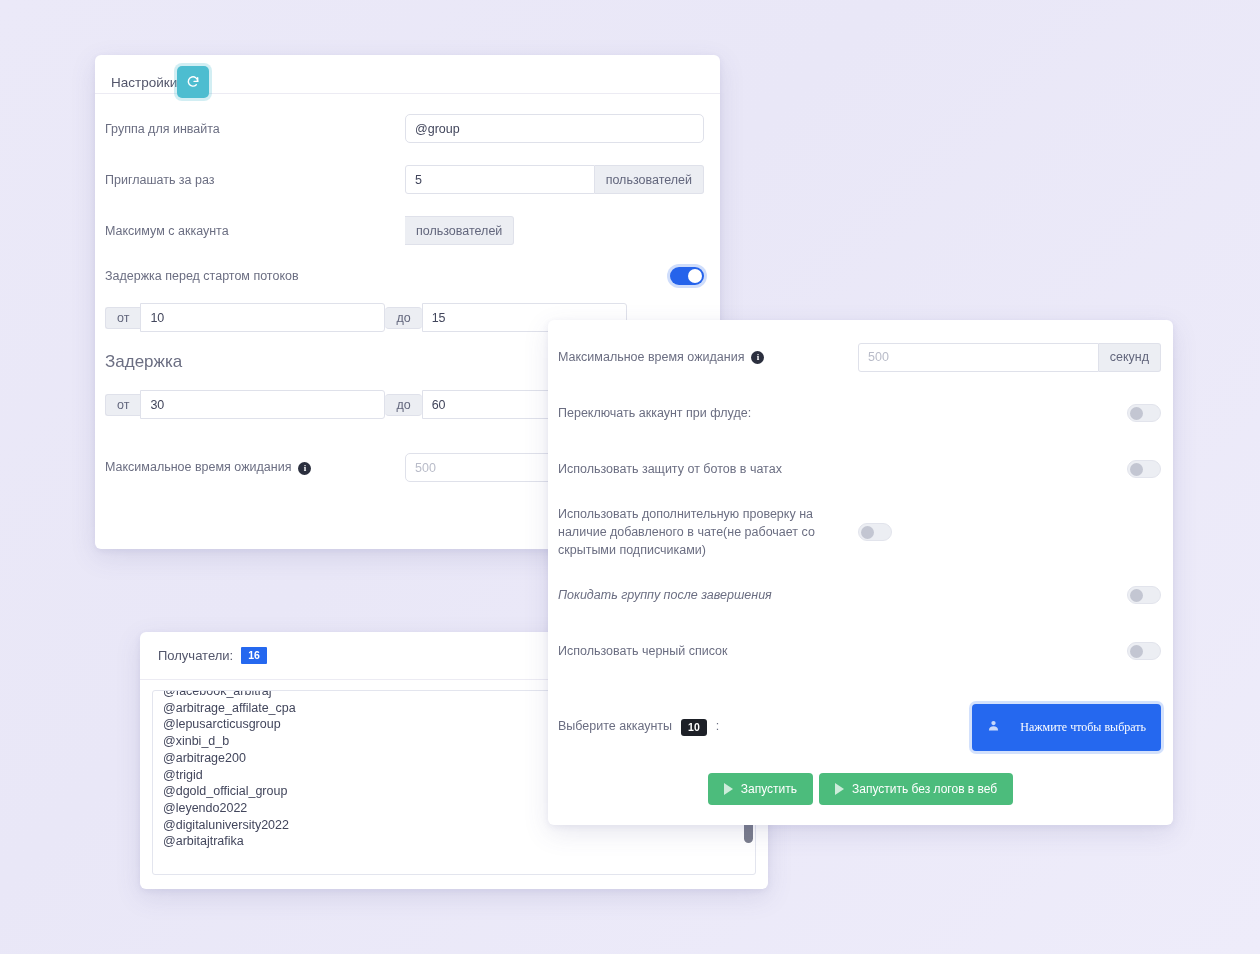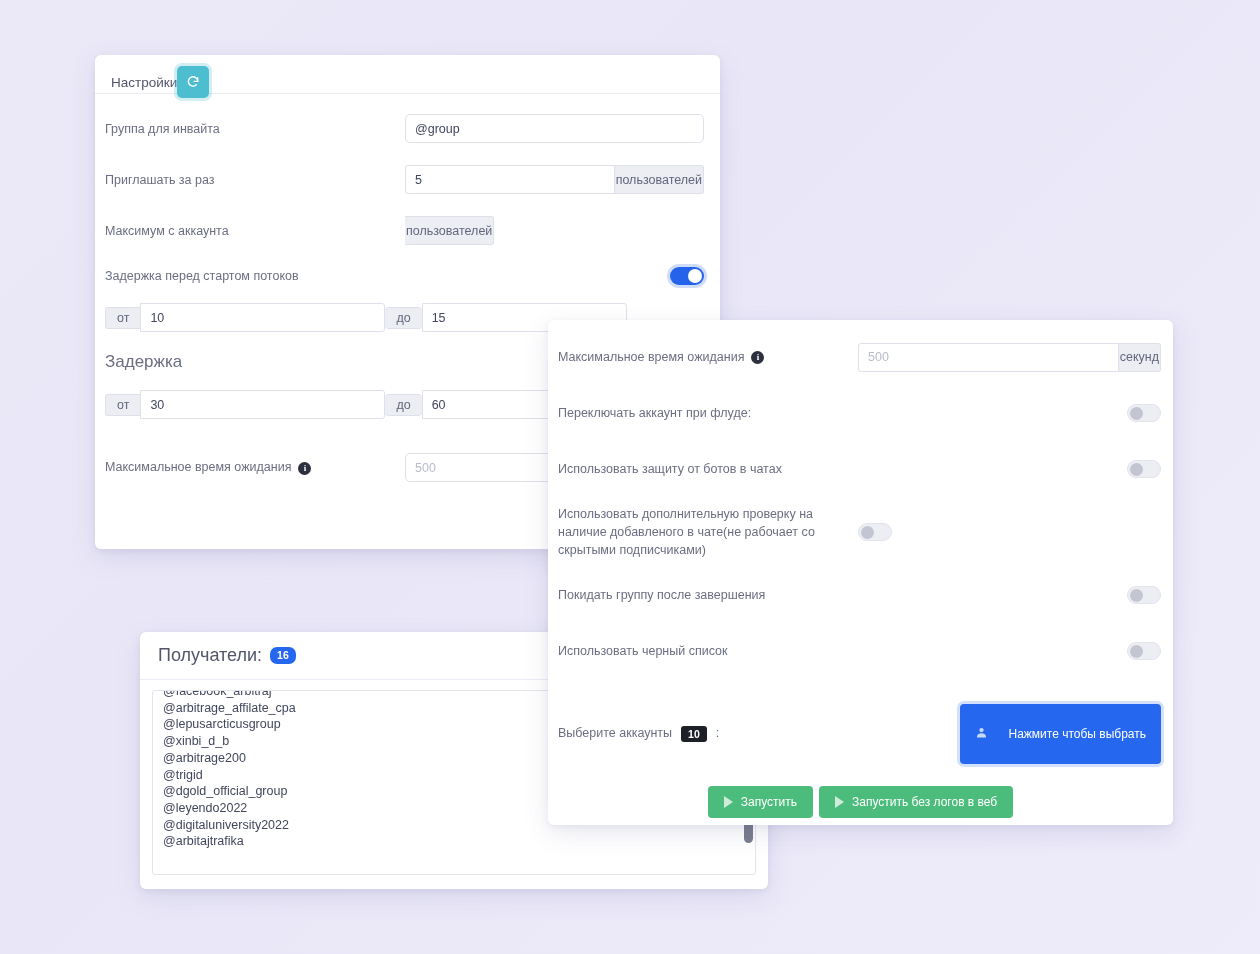--- a/index.html
+++ b/index.html
@@ -82,21 +82,21 @@
     font-family: "Liberation Sans", sans-serif;
     background: #fff;
     outline: none;
     min-width: 0;
   }
   .inp::placeholder { color: #b9bcc9; }
   .addon {
     height: 29px;
     display: flex;
     align-items: center;
-    padding: 0 1px;
+    padding: 0 11px;
     background: #eceef3;
     border: 1px solid #dfe1ea;
     border-left: none;
     border-radius: 0 3px 3px 0;
     font-size: 12.5px;
     color: #62667c;
     white-space: nowrap;
   }
   .inp.with-addon { border-radius: 3px 0 0 3px; }
 
@@ -221,27 +221,27 @@
     border-radius: 3px;
     line-height: 1;
   }
   .btn-choose {
     margin-left: auto;
     background: #2568ef;
     color: #fff;
     border: none;
     border-radius: 4px;
     font-size: 12px;
-    padding: 22px 15px;
+    padding: 15px 15px;
     display: flex;
     align-items: center;
     gap: 20px;
     cursor: pointer;
     box-shadow: 0 0 0 3px rgba(37,104,239,0.20);
-    font-family: Liberation Sans, sans-serif;
+    font-family: Liberation Serif, serif;
   }
   .run-row {
     display: flex;
     justify-content: center;
     gap: 6px;
     margin-top: 22px;
   }
   .btn-run {
     background: #4cbc7c;
     color: #fff;
@@ -271,28 +271,28 @@
     z-index: 2;
   }
   .rec-header {
     height: 48px;
     display: flex;
     align-items: center;
     padding: 0 18px;
     border-bottom: 1px solid #ecebf3;
     gap: 8px;
   }
-  .rec-title { font-size: 18px; color: #53566b; }
+  .rec-title { font-size: 13px; color: #53566b; }
   .badge-blue {
     background: #2568ef;
     color: #fff;
     font-size: 10.5px;
     font-weight: bold;
     padding: 3px 7px;
-    border-radius: 7px;
+    border-radius: 1px;
     line-height: 1;
   }
   .rec-list-wrap {
     margin: 10px 12px 10px 12px;
     height: 185px;
     border: 1px solid #e3e5ee;
     border-radius: 3px;
     position: relative;
     overflow: hidden;
     background: #fff;
@@ -454,21 +454,21 @@
     </div>
 
     <div class="adv-row" style="min-height:56px;">
       <div class="adv-label" style="flex:1; max-width:300px;">Использовать дополнительную проверку на наличие добавленого в чате(не рабочает со скрытыми подписчиками)</div>
       <div class="toggle off">
           <span class="knob"></span>
         </div>
     </div>
 
     <div class="adv-row">
-      <div class="adv-label" style="flex:1;">Покидать группу после завершения</div>
+      <div class="adv-label" style="flex:1;font-style:italic;">Покидать группу после завершения</div>
       <div class="toggle off">
           <span class="knob"></span>
         </div>
     </div>
 
     <div class="adv-row">
       <div class="adv-label" style="flex:1;">Использовать черный список</div>
       <div class="toggle off">
           <span class="knob"></span>
         </div>

